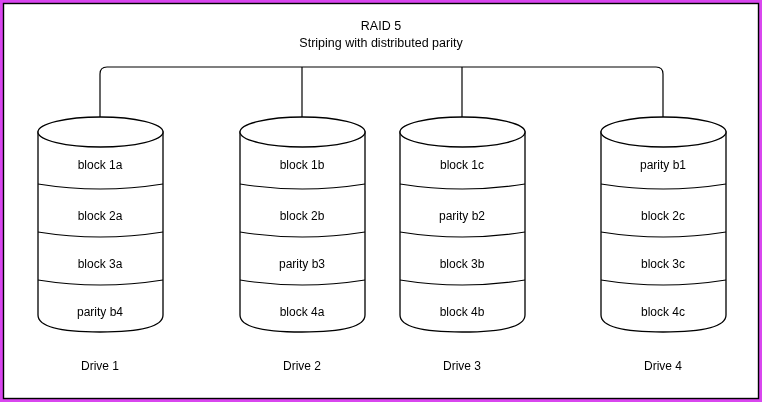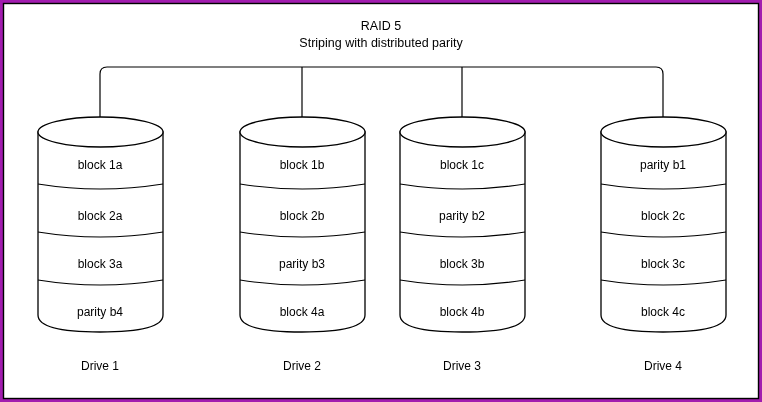--- a/index.html
+++ b/index.html
@@ -7,21 +7,21 @@
     padding: 0;
     background: #ffffff;
   }
   body {
     font-family: "Liberation Sans", sans-serif;
   }
   #canvas {
     position: relative;
     width: 762px;
     height: 402px;
-    background: #a21caf;
+    background: #d946ef;
     overflow: hidden;
   }
   #diagram-svg {
     position: absolute;
     left: 0;
     top: 0;
     width: 762px;
     height: 402px;
     display: block;
   }

